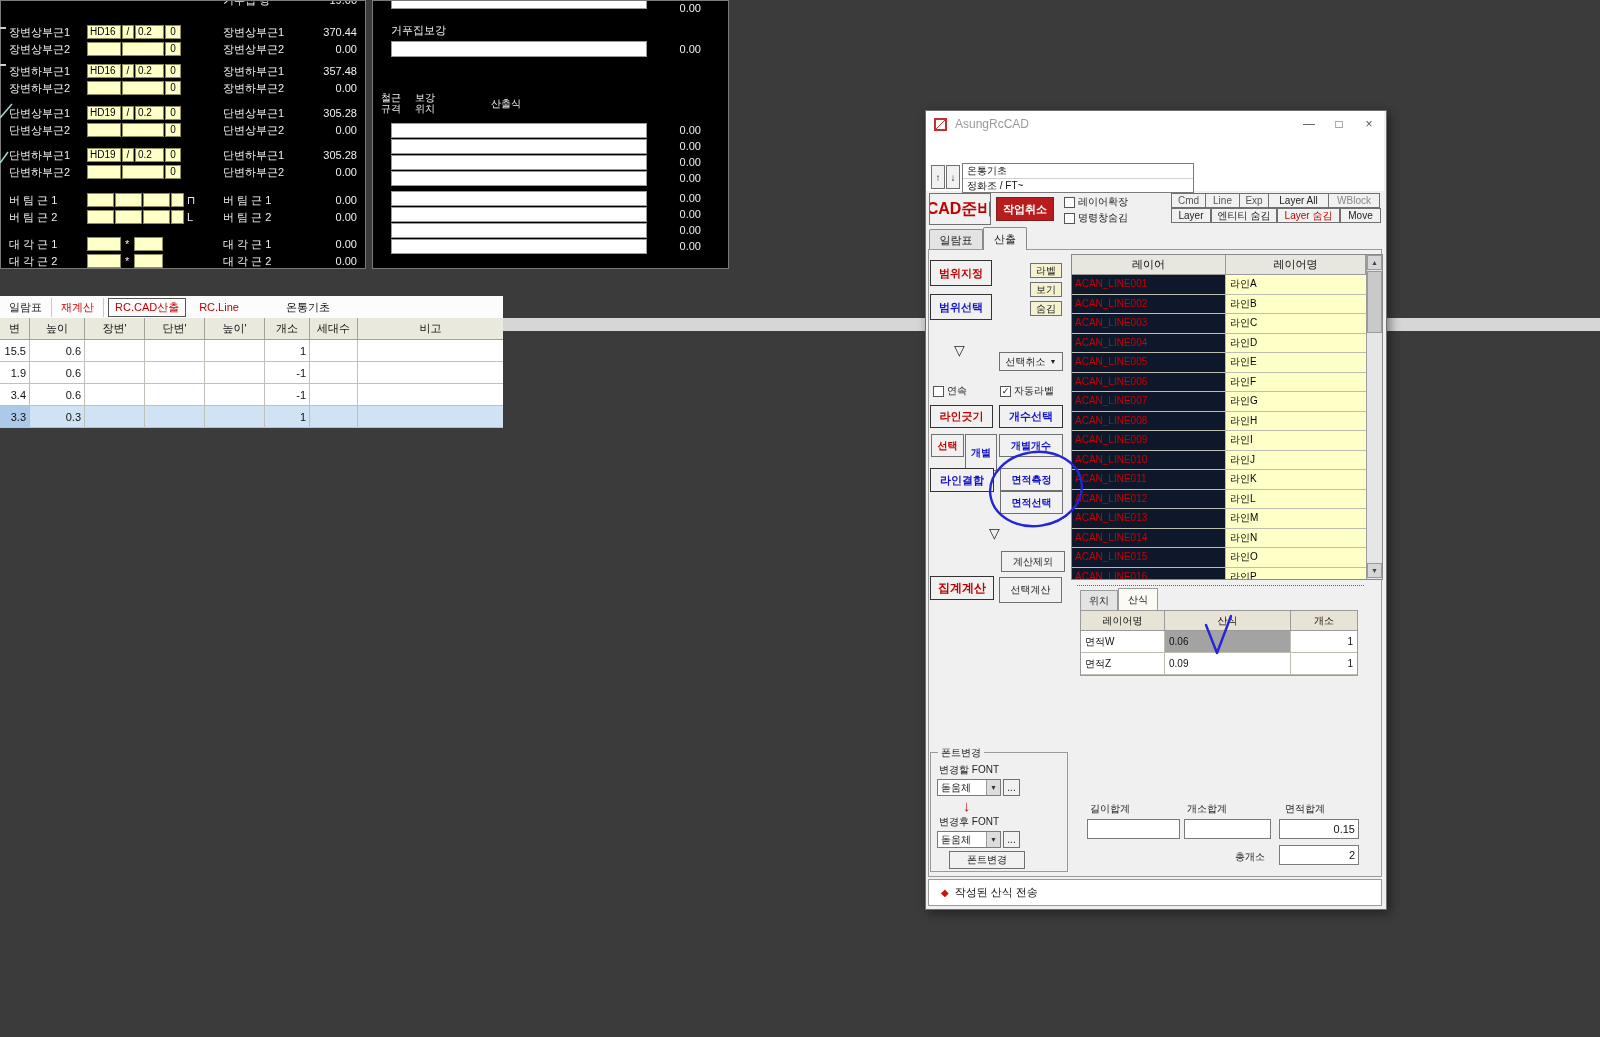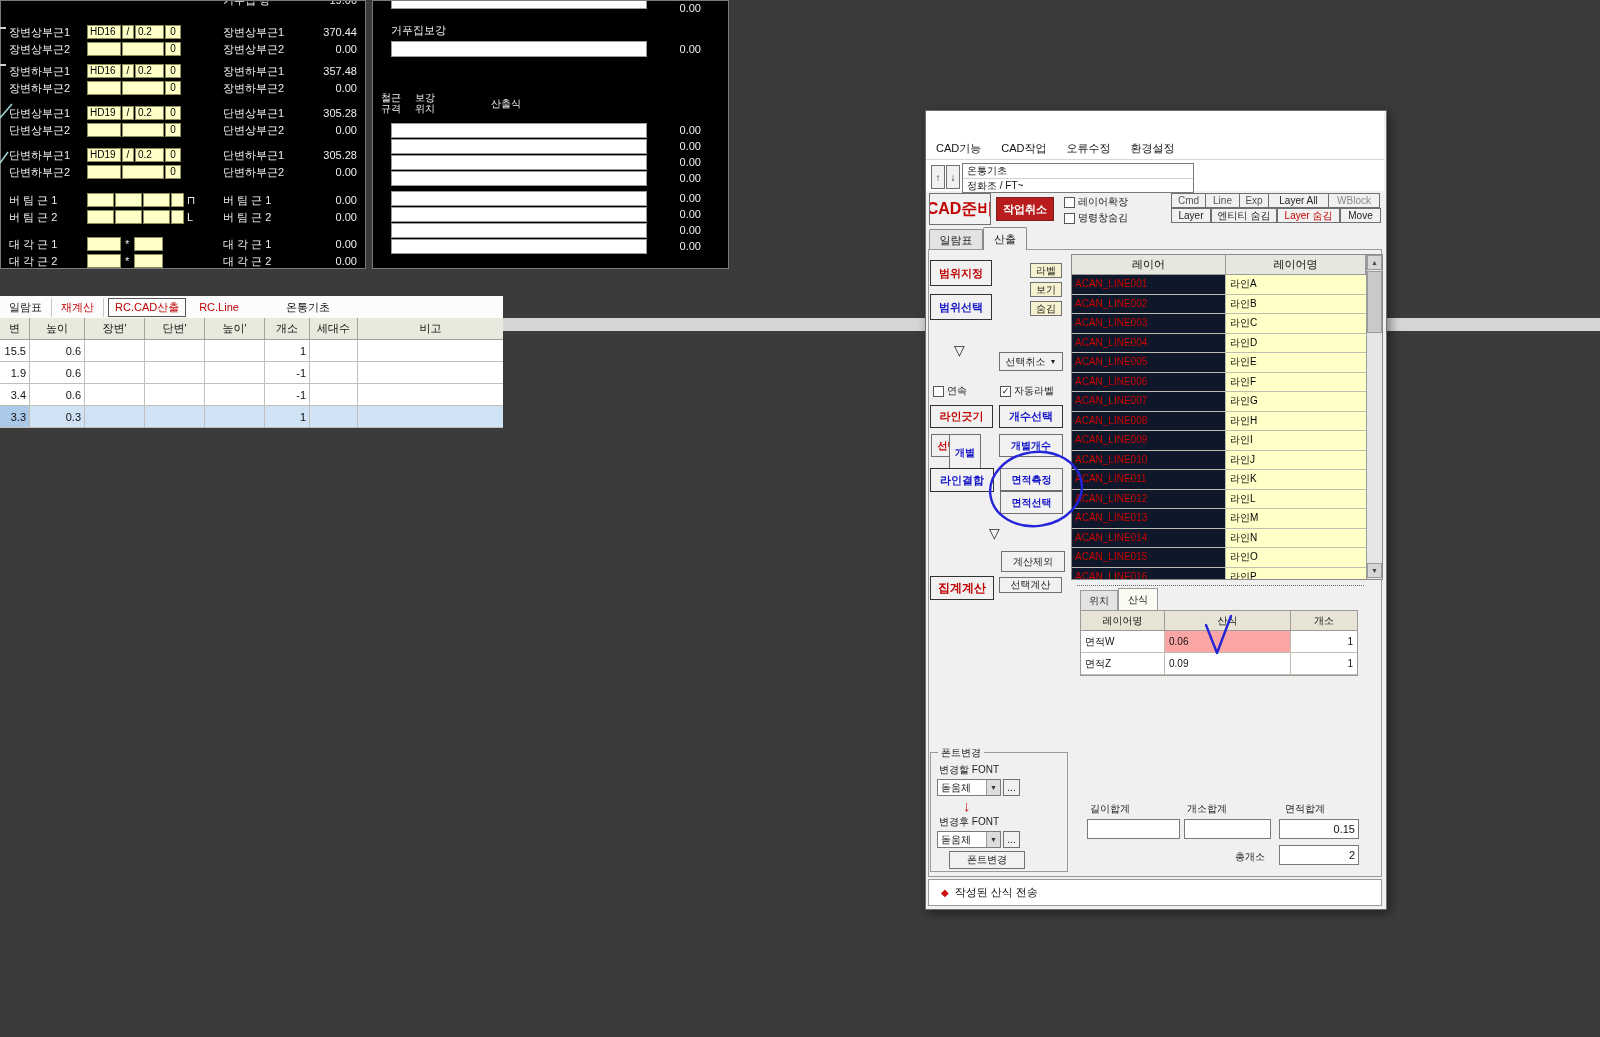--- a/index.html
+++ b/index.html
@@ -71,21 +71,21 @@
 .sthumb{position:absolute;left:0;top:16px;width:15px;height:62px;background:#c9c9c9;border:1px solid #9a9a9a;box-sizing:border-box}
 .dotline{position:absolute;border-top:1px dotted #666}
 .mtab{position:absolute;background:#e3e3e3;border:1px solid #9a9a9a;border-bottom:none;font-size:10px;display:flex;align-items:center;justify-content:center;color:#222;box-sizing:border-box}
 .mtabon{background:#fbfbf4;z-index:2}
 .ftable{position:absolute;left:151px;top:360px;width:278px;height:66px;background:#fff;border:1px solid #9a9a9a;box-sizing:border-box}
 .fhr{display:flex;height:20px}
 .fhc{box-sizing:border-box;background:#e7e4d5;border-right:1px solid #9a9a9a;border-bottom:1px solid #9a9a9a;font-size:10px;display:flex;align-items:center;justify-content:center;color:#111;overflow:hidden}
 .fdr{display:flex;height:22px}
 .fdc{box-sizing:border-box;border-right:1px solid #bdbdb0;border-bottom:1px solid #bdbdb0;font-size:10px;display:flex;align-items:center;padding-left:4px;color:#111;background:#fff;overflow:hidden}
 .fw0{width:84px}.fw1{width:126px}.fw2{width:66px;border-right:none;justify-content:flex-end;padding-right:4px}
-.fsel{background:#fca5a5}
+.fsel{background:#a3a3a3}
 .tfield{position:absolute;height:20px;background:#fff;border:1px solid #7a7a7a;box-sizing:border-box;font-size:11px;line-height:18px;text-align:right;padding-right:3px;color:#111}
 .statusbar{position:absolute;left:2px;top:768px;width:454px;height:27px;background:#fff;border:1px solid #9a9a9a;box-sizing:border-box;display:flex;align-items:center;font-size:11px;color:#111}
 .diamond{color:#cc1111;margin:0 6px 0 12px;font-size:10px}
 #ink{position:absolute;left:0;top:0;pointer-events:none}
 </style>
 </head>
 <body>
 
 <div id="screen">
 
@@ -295,25 +295,28 @@
       <span class="sdc w3"></span>
       <span class="sdc w4"></span>
       <span class="sdc w5">1</span>
       <span class="sdc w6"></span>
       <span class="sdc w7"></span>
     </div>
   </div>
 
   <div id="win">
     <div class="wwhite"></div>
-    <div class="mbar">
-      <span class="mitem">CAD기능</span>
-      <span class="mitem">CAD작업</span>
-      <span class="mitem">오류수정</span>
-      <span class="mitem">환경설정</span>
+    <div class="tbar">
+      <span class="ticon"></span>
+      <span class="ttitle">AsungRcCAD</span>
+      <span class="wbtns">
+        <span class="wbtn">—</span>
+        <span class="wbtn">□</span>
+        <span class="wbtn">×</span>
+      </span>
     </div>
 
     <div class="btn" style="left:5px;top:54px;width:14px;height:24px">↑</div>
     <div class="btn" style="left:20px;top:54px;width:14px;height:24px">↓</div>
     <div class="navbox">
       <div class="navline" style="border-bottom:1px solid #d0d0d0">온통기초</div>
       <div class="navline">정화조 / FT~</div>
     </div>
 
     <div class="btn bred" style="left:3px;top:82px;width:62px;height:32px;font-size:16px">CAD준비</div>
@@ -359,31 +362,31 @@
         </div>
       <div class="chk" style="left:71px;top:134px">
           <span class="cb">✓</span>
           <span>자동라벨</span>
         </div>
 
       <div class="btn bred" style="left:1px;top:155px;width:63px;height:23px;font-size:11px;border-color:#333">라인긋기</div>
       <div class="btn bblue" style="left:70px;top:155px;width:64px;height:23px;font-size:11px;border-color:#333">개수선택</div>
 
       <div class="btn bred" style="left:2px;top:184px;width:33px;height:23px">선택</div>
-      <div class="btn bblue" style="left:20px;top:184px;width:32px;height:37px">개별</div>
+      <div class="btn bblue" style="left:36px;top:184px;width:32px;height:37px">개별</div>
       <div class="btn bblue" style="left:70px;top:184px;width:64px;height:23px">개별개수</div>
 
       <div class="btn bblue" style="left:1px;top:218px;width:64px;height:24px;font-size:11px;border-color:#333">라인결합</div>
       <div class="btn bblue" style="left:71px;top:218px;width:63px;height:23px">면적측정</div>
       <div class="btn bblue" style="left:71px;top:241px;width:63px;height:23px">면적선택</div>
 
       <span class="tri" style="left:60px;top:275px">▽</span>
       <div class="btn" style="left:72px;top:301px;width:64px;height:21px">계산제외</div>
       <div class="btn bred" style="left:1px;top:326px;width:64px;height:24px;font-size:12px;border-color:#333">집계계산</div>
-      <div class="btn" style="left:70px;top:327px;width:63px;height:16px">선택계산</div>
+      <div class="btn" style="left:70px;top:327px;width:63px;height:26px">선택계산</div>
 
       <div class="ltable">
         <span class="lhead" style="left:0;width:154px">레이어</span>
         <span class="lhead" style="left:154px;width:140px">레이어명</span>
         <div class="llist">
           <div class="lrow">
               <span class="lc1">ACAN_LINE001</span>
               <span class="lc2">라인A</span>
             </div>
           <div class="lrow">

